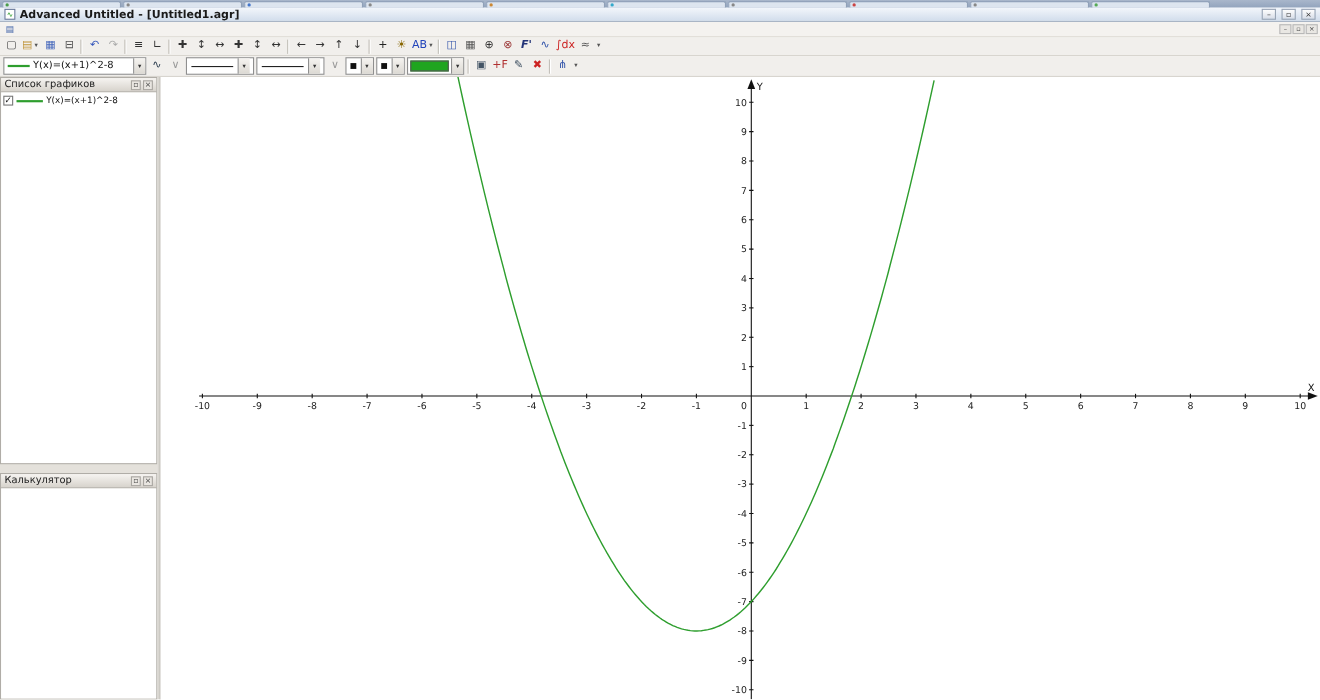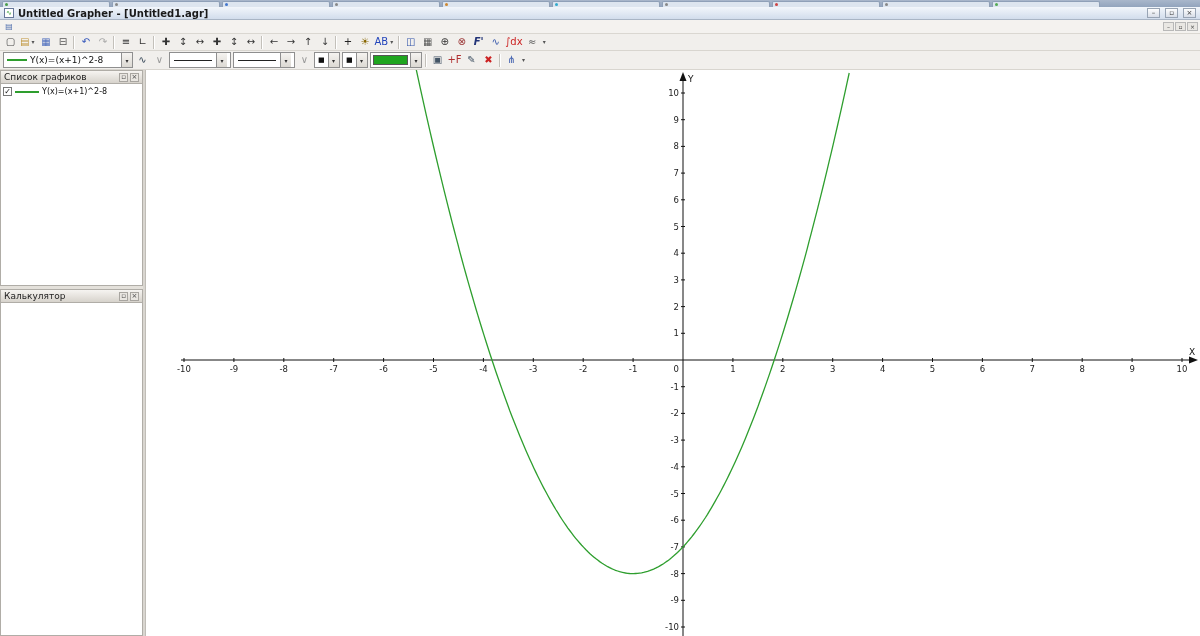--- a/index.html
+++ b/index.html
@@ -33,21 +33,21 @@
   .combo{height:16px;background:#fff;border:1px solid #8f8f8f;display:flex;align-items:center;margin:0 1px}
   .combo .dd{width:11px;align-self:stretch;background:linear-gradient(#f5f3f0,#dcd9d3);border-left:1px solid #8f8f8f;display:flex;align-items:center;justify-content:center;font-size:6px;color:#333}
   .fline{width:20px;height:2px;margin:0 3px;flex:0 0 auto}
   .ftext{flex:1;font-size:9px;color:#111;white-space:nowrap;overflow:hidden}
   .lsline{width:38px;height:1px;background:#222;margin:0 4px}
   .msq{font-size:7px;color:#111;margin:0 3px;line-height:1}
   .swatch{flex:1;height:10px;margin:2px;border:1px solid #555}
 
   .leftcol{position:absolute;left:0;top:70px;bottom:0;width:143px;background:#e4e1db;display:flex;flex-direction:column}
   .panel{display:flex;flex-direction:column;border:1px solid #b0ada7}
-  #panel-graphs{height:216px;margin-bottom:3px}
+  #panel-graphs{height:352px;margin-bottom:8px}
   #panel-calc{flex:1}
   .phdr{height:13px;background:linear-gradient(#f6f4f1,#d7d3cc);border-bottom:1px solid #b0ada7;display:flex;align-items:center;padding:0 3px;font-size:9px;color:#222;flex:0 0 auto}
   .phdr .t{flex:1;white-space:nowrap;overflow:hidden}
   .pbtn{width:9px;height:9px;font-size:7px;line-height:7px;text-align:center;color:#444;border:1px solid #a8a5a0;background:#e9e6e1;margin-left:2px}
   .pbody{flex:1;background:#fff;overflow:hidden}
   .glitem{display:flex;align-items:center;gap:3px;padding:3px 2px}
   .cb{width:9px;height:9px;border:1px solid #777;background:#fff;font-size:8px;line-height:8px;text-align:center;color:#111;flex:0 0 auto}
   .clsample{width:24px;height:2px;flex:0 0 auto}
   .gllabel{font-size:8px;color:#111;white-space:nowrap}
 
@@ -86,21 +86,21 @@
     <div class="btab">
       <span class="bdot" style="background: rgb(136, 136, 136);"></span>
     </div>
     <div class="btab">
       <span class="bdot" style="background: rgb(85, 170, 85);"></span>
     </div>
   </div>
 
 <div class="titlebar">
   <span class="appicon">∿</span>
-  <span class="title">Untitled Grapher - [Untitled1.agr]</span>
+  <span class="title">Advanced Untitled - [Untitled1.agr]</span>
   <span class="wctrl">–</span>
   <span class="wctrl">▫</span>
   <span class="wctrl">×</span>
 </div>
 
 <div class="menubar">
   <span class="mdiicon">▤</span>
   <div class="menu-right">
     <span class="mctrl">–</span>
     <span class="mctrl">▫</span>

